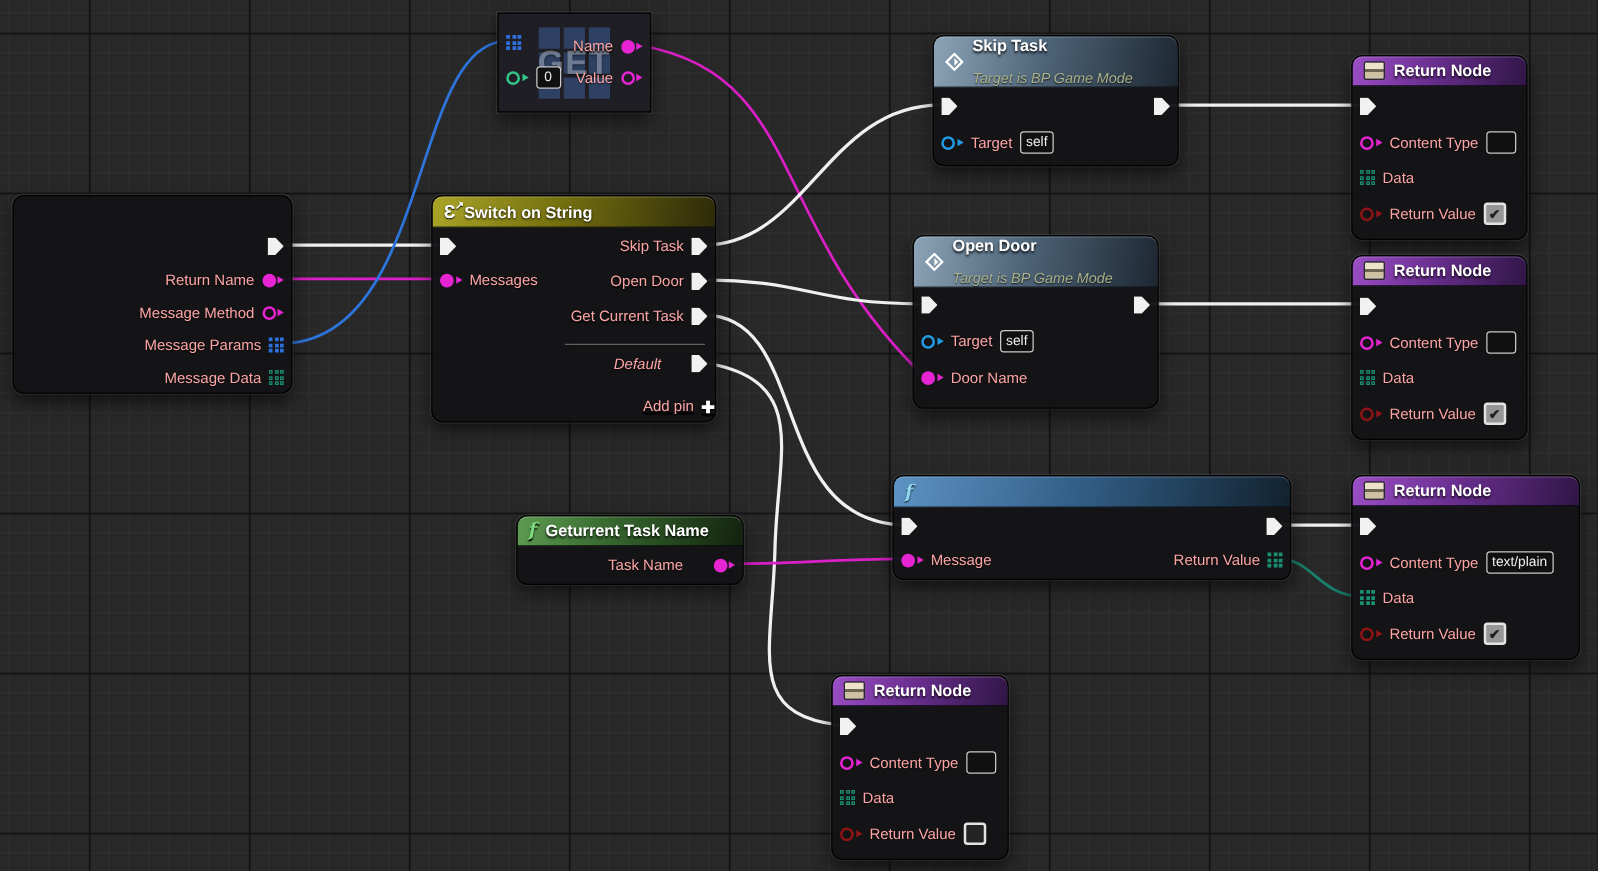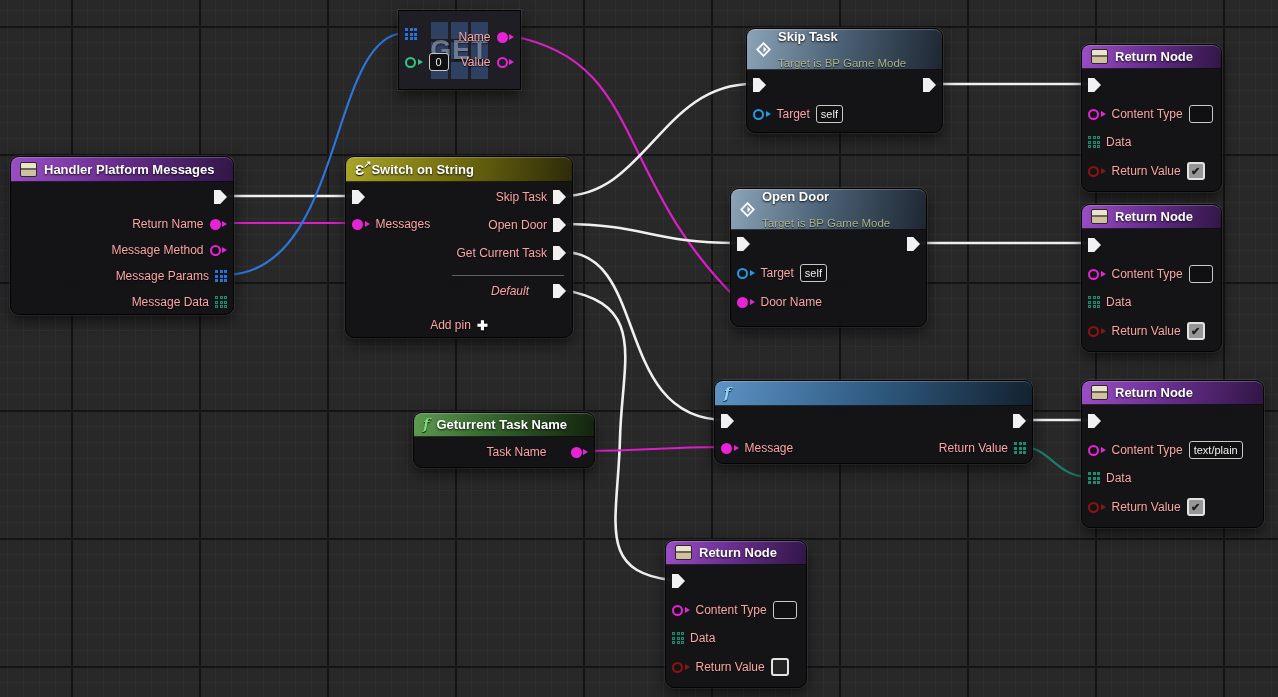--- a/index.html
+++ b/index.html
@@ -12,34 +12,34 @@
       linear-gradient(to bottom,#2f2f2f 1px,transparent 1px);
     background-size:128px 100%,100% 128px,16px 100%,100% 16px;
     background-position:71px 0,0 26px,7px 0,0 10px;
   }
   #wires{position:absolute;left:0;top:0;z-index:1;}
   .node{position:absolute;z-index:2;background:rgba(20,20,23,.97);border:1px solid #020202;
         border-radius:9px;box-shadow:0 6px 14px rgba(0,0,0,.55),0 0 0 1px rgba(140,140,140,.22);}
   .hdr{display:flex;align-items:center;gap:7px;padding:0 9px;border-radius:8px 8px 0 0;
        border-bottom:1px solid rgba(0,0,0,.65);box-shadow:inset 0 1px 0 rgba(255,255,255,.22);}
   .hdr .ttl{font-size:13px;font-weight:bold;color:#fff;text-shadow:0 1px 2px rgba(0,0,0,.9);white-space:nowrap;}
-  .hdr .sub{font-size:11.5px;color:#aab38c;text-shadow:0 1px 1px rgba(0,0,0,.8);white-space:nowrap;margin-top:13px;}
+  .hdr .sub{font-size:11.5px;font-style:italic;color:#aab38c;text-shadow:0 1px 1px rgba(0,0,0,.8);white-space:nowrap;margin-top:13px;}
   .grad-purple{background:linear-gradient(100deg,#9b4ec6 0%,#6a2f90 45%,#311646 100%);}
   .grad-olive{background:linear-gradient(100deg,#aaa428 0%,#75700f 45%,#2d2a0a 100%);}
   .grad-steel{background:linear-gradient(100deg,#8da3b7 0%,#4e6478 45%,#1d2732 100%);}
   .grad-bluefn{background:linear-gradient(100deg,#5e93c4 0%,#336089 45%,#12222f 100%);}
   .grad-greenfn{background:linear-gradient(100deg,#5e9b52 0%,#33632c 45%,#13230e 100%);}
   .ic-event{width:15px;height:13px;border-radius:2px;border:1px solid #2a2a2a;flex:none;
             background:linear-gradient(#ece4c8 0 42%,#6e6654 42% 56%,#cdc3a2 56% 100%);}
   .ic-switch{position:relative;color:#fff;font-weight:bold;font-size:15px;flex:none;line-height:13px;text-shadow:0 1px 1px #000;}
   .ic-switch i{position:absolute;right:-7px;top:-5px;font-style:normal;font-size:9px;}
   .ic-fn{font-family:"DejaVu Serif",serif;font-style:italic;font-weight:bold;font-size:15px;line-height:13px;flex:none;text-shadow:0 1px 1px #000;}
   .pinrow{position:absolute;height:24px;display:flex;align-items:center;gap:6px;}
   .pinrow.in{left:6px;}  .pinrow.out{right:6px;}
-  .pinrow.center{left:0;right:0;justify-content:center;}
+  .pinrow.center{left:0;right:0;justify-content:flex-end;text-decoration:underline;}
   .plbl{font-size:12px;color:#fca5a5;text-shadow:0 1px 1px rgba(0,0,0,.8);white-space:nowrap;}
   .plbl.it{font-style:italic;}
   .p-exec{width:13px;height:14px;background:#f1f1f1;flex:none;
           clip-path:polygon(0 0,48% 0,100% 50%,48% 100%,0 100%);}
   .pwrap{display:flex;align-items:center;flex:none;}
   .circ{width:11px;height:11px;border-radius:50%;box-sizing:border-box;}
   .wedge{width:0;height:0;border-top:3.5px solid transparent;border-bottom:3.5px solid transparent;border-left-width:5px;border-left-style:solid;margin-left:1.5px;}
   .pgrid{display:grid;grid-template-columns:repeat(3,3px);grid-template-rows:repeat(3,3px);gap:1.5px;flex:none;}
   .pgrid span{display:block;}
   .litbox{min-width:10px;height:16px;border:1px solid #c9c9c9;border-radius:3px;background:#101010;
@@ -66,26 +66,20 @@
       <path d="M563,224 C645,224 652,243 736,243" fill="none" stroke="#f0f0f0" stroke-width="2.6" stroke-linecap="round"></path>
       <path d="M563,252 C650,252 612,420 726,420" fill="none" stroke="#f0f0f0" stroke-width="2.6" stroke-linecap="round"></path>
       <path d="M563,290 C648,304 622,360 620,438 C618,522 596,571 671,580" fill="none" stroke="#f0f0f0" stroke-width="2.6" stroke-linecap="round"></path>
       <path d="M933,84 C985,84 1035,84 1087,84" fill="none" stroke="#f0f0f0" stroke-width="2.6" stroke-linecap="round"></path>
       <path d="M917,243 C975,243 1030,243 1087,243" fill="none" stroke="#f0f0f0" stroke-width="2.6" stroke-linecap="round"></path>
       <path d="M1023,420 C1047,420 1063,420 1087,420" fill="none" stroke="#f0f0f0" stroke-width="2.6" stroke-linecap="round"></path>
       <path d="M585,451 C645,451 662,447 723,447" fill="none" stroke="#da1fc6" stroke-width="2.2" stroke-linecap="round"></path>
       <path d="M1023,447 C1050,447 1056,477 1089,477" fill="none" stroke="#17806b" stroke-width="2.2" stroke-linecap="round"></path>
     </svg>
     <div class="node" style="left: 10px; top: 156px; width: 222px; height: 157px;">
-      <div class="hdr grad-purple" style="height: 24px;">
-        <div class="ic-event"></div>
-        <div>
-          <div class="ttl">Handler Platform Messages</div>
-        </div>
-      </div>
       <div class="pinrow out" style="top: 28px;">
         <div class="p-exec"></div>
       </div>
       <div class="pinrow out" style="top: 55px;">
         <span class="plbl">Return Name</span>
         <div class="pwrap">
           <div class="circ" style="background: rgb(231, 36, 212);"></div>
           <div class="wedge" style="border-left-color: rgb(231, 36, 212);"></div>
         </div>
       </div>

